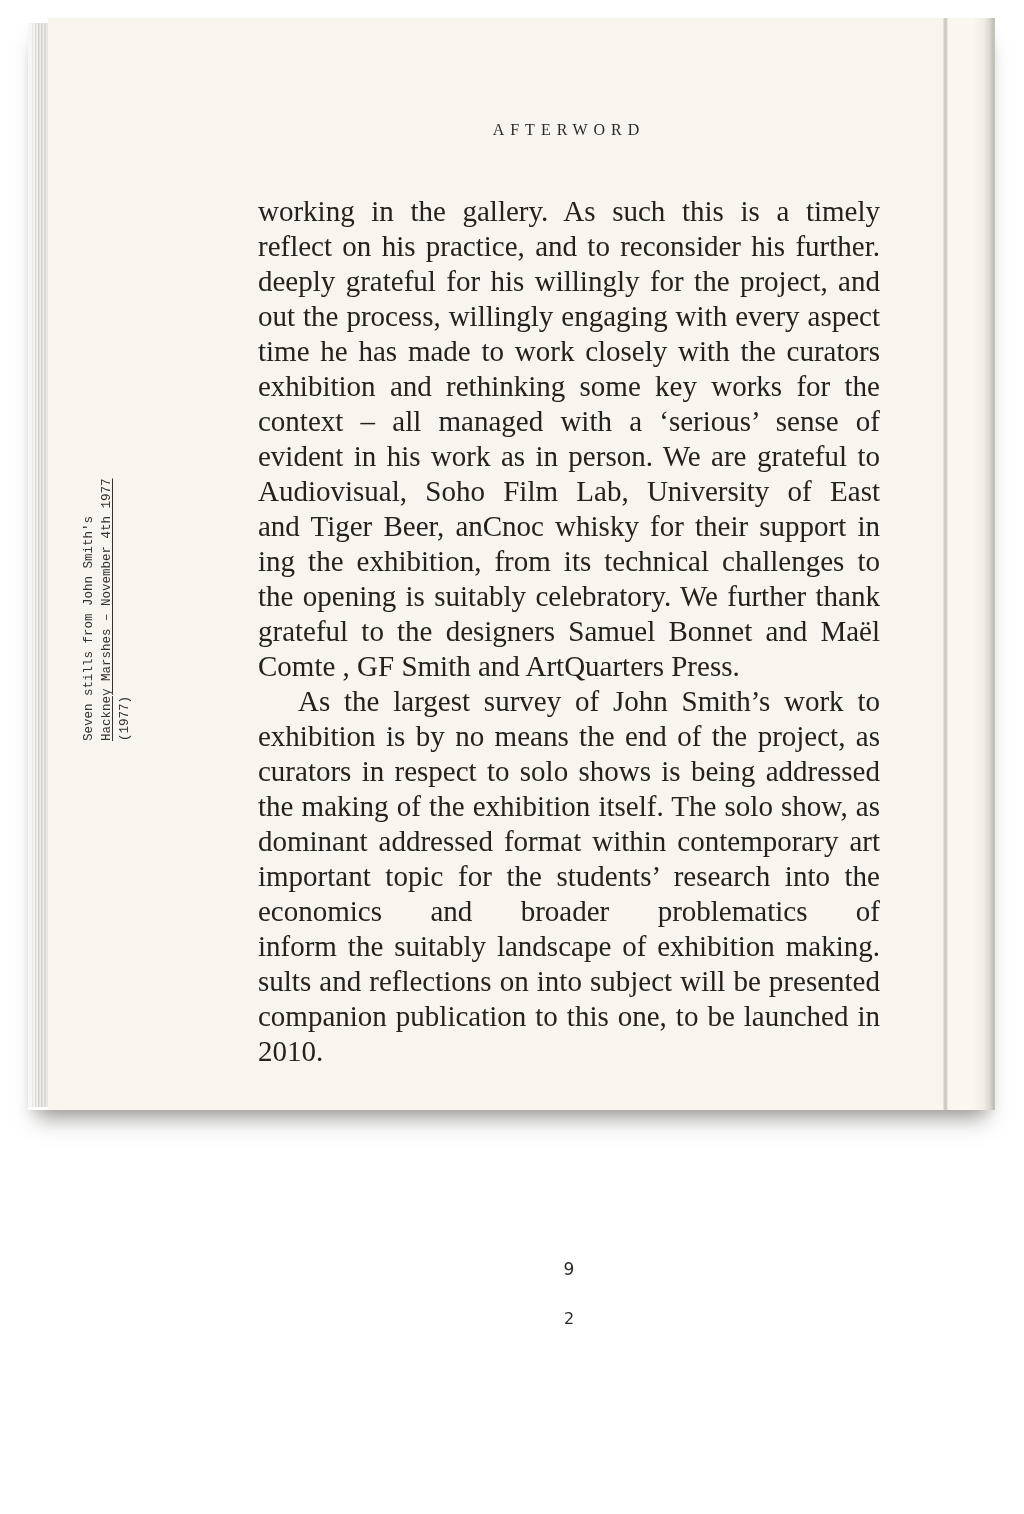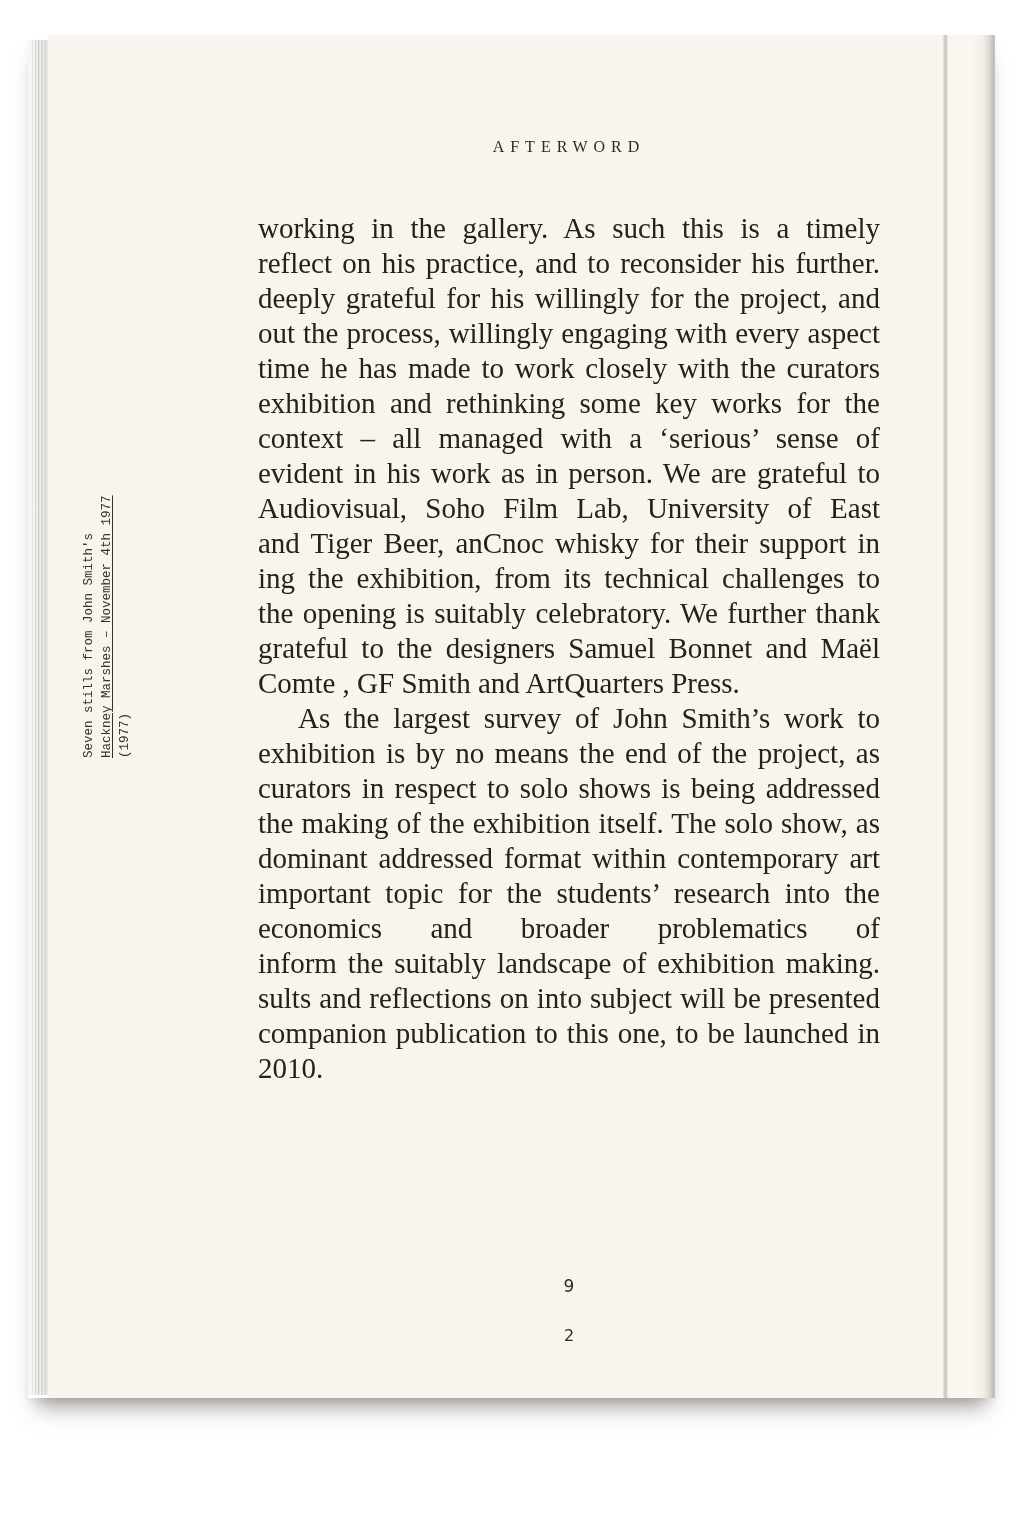--- a/index.html
+++ b/index.html
@@ -12,23 +12,23 @@
     position: relative;
     width: 1024px;
     height: 1514px;
     background: #ffffff;
     overflow: hidden;
   }
   
   .book {
     position: absolute;
     left: 28px;
-    top: 35px;
+    top: 18px;
     width: 967px;
-    height: 1363px;
+    height: 1092px;
     box-shadow: 0 18px 20px -9px rgba(80, 75, 70, 0.50),
                 0 6px 10px -4px rgba(0, 0, 0, 0.10);
     border-radius: 1px;
   }
   .page-edge-stack {
     position: absolute;
     left: 0;
     top: 5px;
     bottom: 3px;
     width: 20px;

